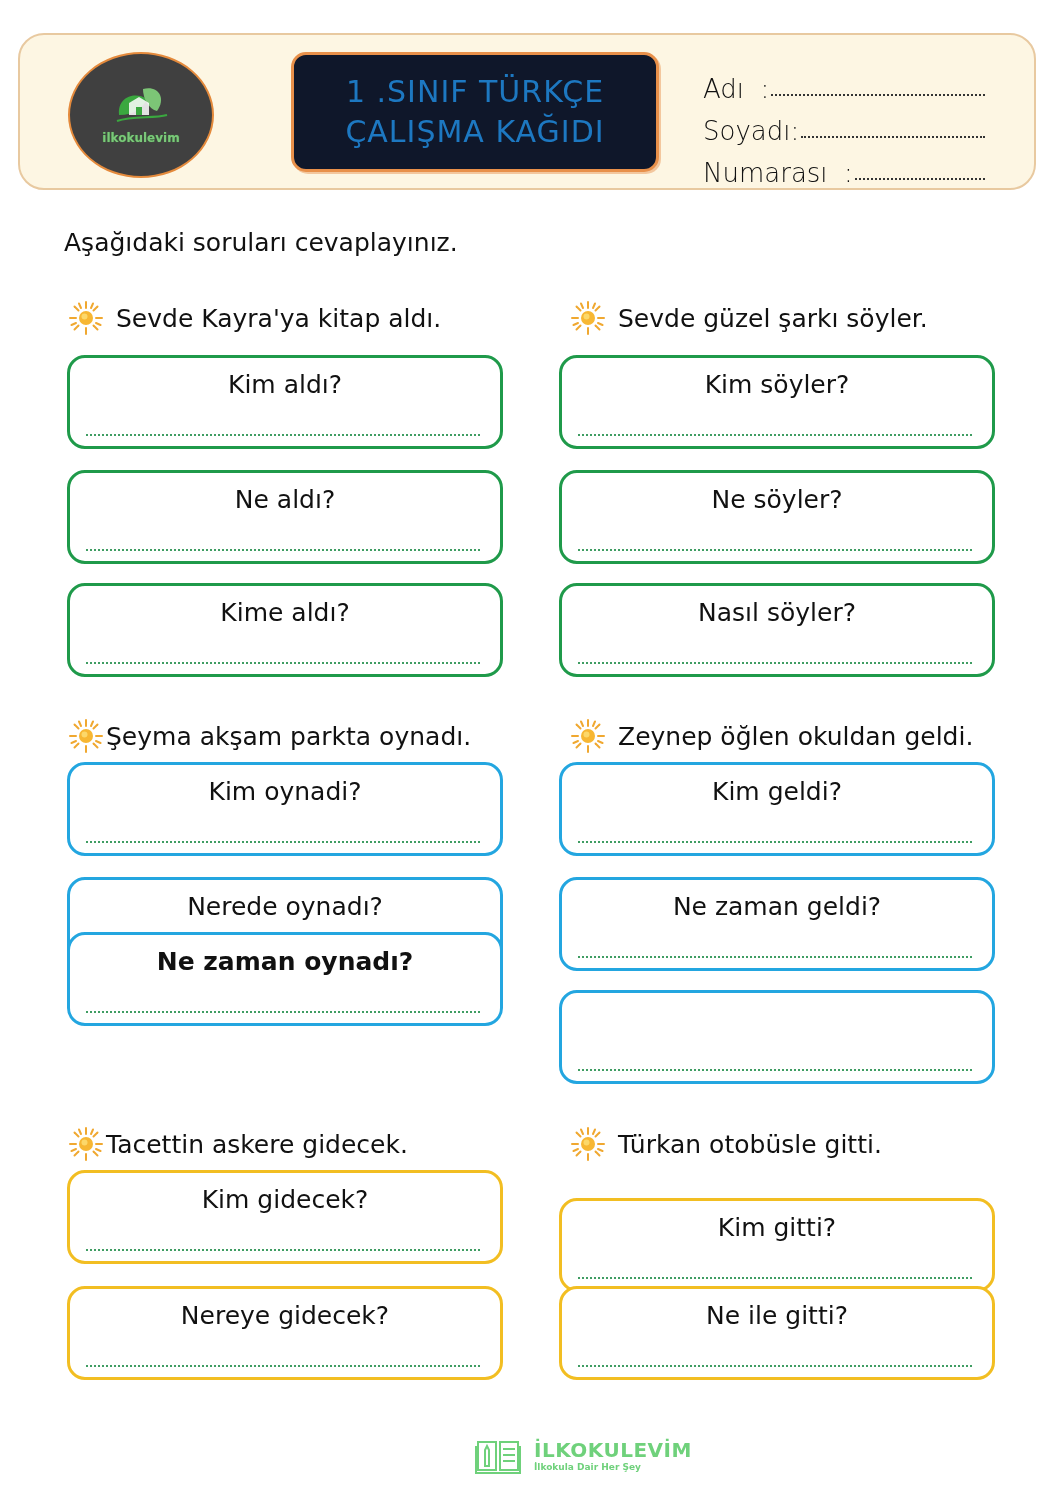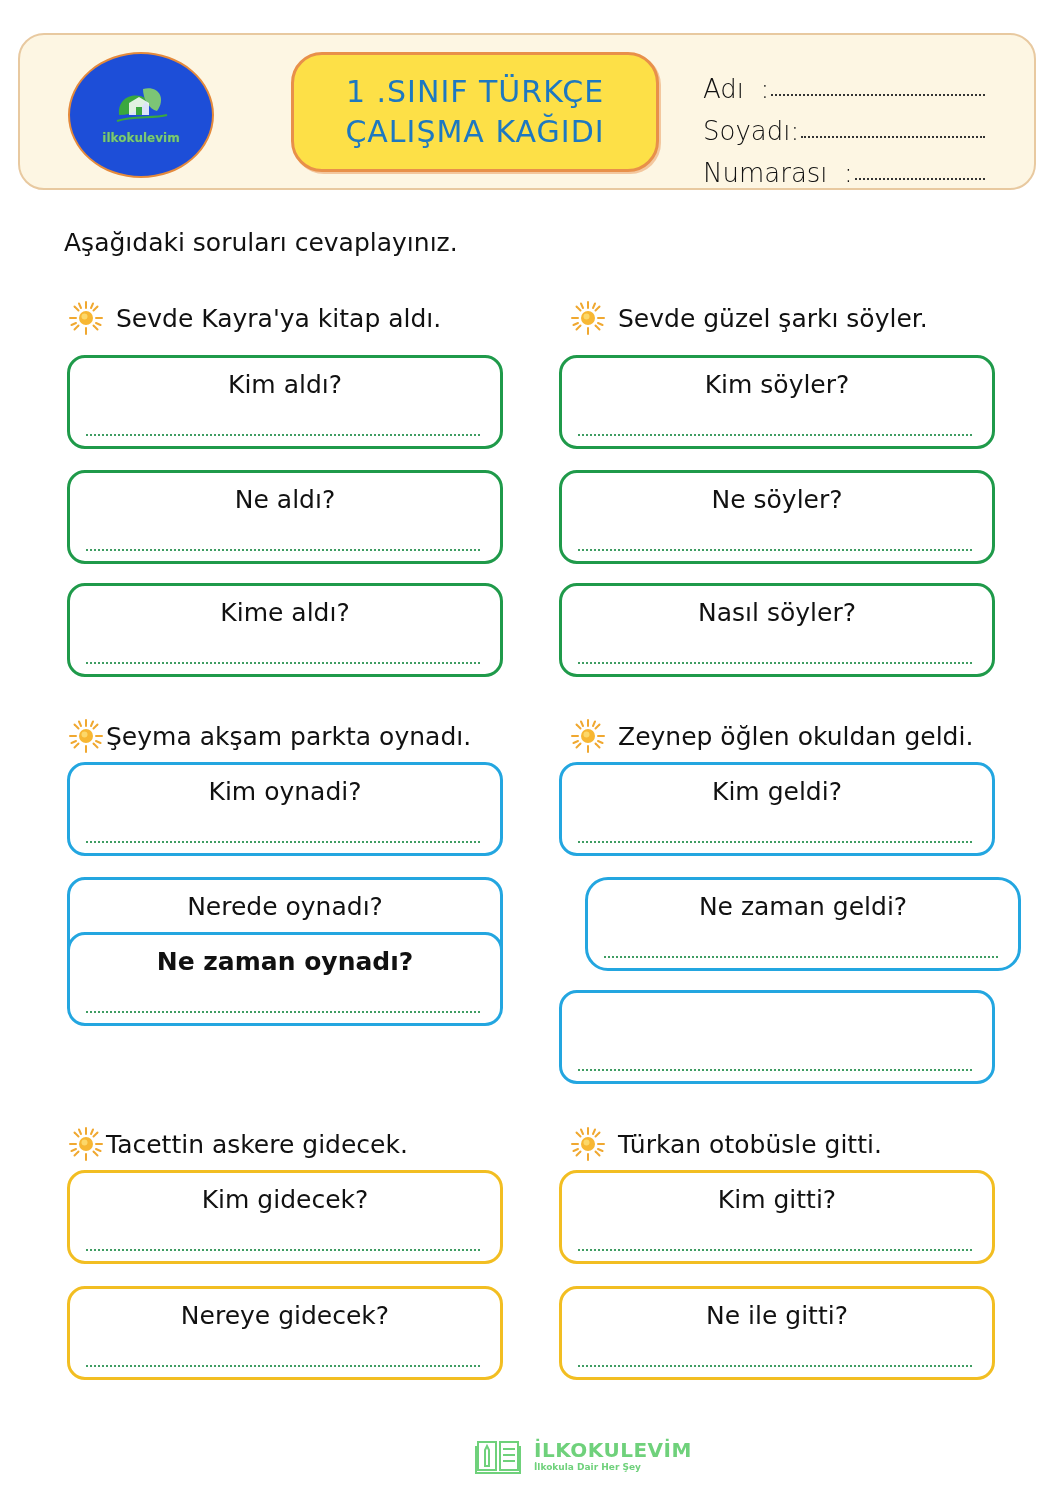--- a/index.html
+++ b/index.html
@@ -5,30 +5,30 @@
     * { box-sizing: border-box; margin: 0; padding: 0; }
     html, body { width: 1058px; height: 1497px; background: #ffffff; }
     body { position: relative; font-family: "DejaVu Sans", sans-serif; color: #111; overflow: hidden; }
 
     .header {
       position: absolute; left: 18px; top: 33px; width: 1018px; height: 157px;
       background: #fdf6e3; border: 2px solid #e8c9a0; border-radius: 26px;
     }
     .logo-circle {
       position: absolute; left: 68px; top: 52px; width: 146px; height: 126px;
-      border: 2px solid #e48a3c; border-radius: 50%; background: #1d4ed8;
+      border: 2px solid #e48a3c; border-radius: 50%; background: #404040;
       display: flex; flex-direction: column; align-items: center; justify-content: center;
     }
     .logo-leaf { width: 56px; height: 44px; }
     .logo-text { font-size: 12px; font-weight: bold; color: #7bc77a; margin-top: 2px;
       text-shadow: 0 0 1px #3a9a3a; }
 
     .title-box {
       position: absolute; left: 291px; top: 52px; width: 368px; height: 120px;
-      background: #fde047; border: 3px solid #e8904a; border-radius: 31px;
+      background: #0f172a; border: 3px solid #e8904a; border-radius: 15px;
       display: flex; flex-direction: column; align-items: center; justify-content: center;
       box-shadow: 2px 2px 0 #f3c79e;
     }
     .title-line { font-family: "DejaVu Sans", sans-serif; font-size: 30px; color: #1d78c1;
       letter-spacing: 1px; line-height: 40px; font-weight: normal; }
 
     .info { position: absolute; left: 703px; top: 68px; width: 300px; }
     .info-row { display: flex; align-items: center; height: 42px; font-size: 26px; font-weight: 300; color: #111; }
     .info-label { white-space: pre; }
     .info-dots { flex: 1; border-bottom: 2px dotted #333; height: 14px; margin-left: 2px; margin-right: 18px; }
@@ -184,21 +184,21 @@
     <svg class="sun">
         <use href="#sun-sym"></use>
       </svg>
     <span>Zeynep öğlen okuldan geldi.</span>
   </div>
 </div>
 <div class="qbox blue" style="left:559px; top:762px;">
   <div class="qtext">Kim geldi?</div>
   <div class="qline"></div>
 </div>
-<div class="qbox blue" style="left:585px; top:877px;border-radius:23px;">
+<div class="qbox blue" style="left:559px; top:877px;">
   <div class="qtext">Ne zaman geldi?</div>
   <div class="qline"></div>
 </div>
 <div class="qbox blue" style="left:559px; top:990px;">
   <div class="qline"></div>
 </div>
 
 <div class="group" style="left:68px; top:1124px;">
   <div class="prompt">
     <svg class="sun tight">
@@ -217,21 +217,21 @@
 </div>
 
 <div class="group" style="left:570px; top:1124px;">
   <div class="prompt">
     <svg class="sun">
         <use href="#sun-sym"></use>
       </svg>
     <span>Türkan otobüsle gitti.</span>
   </div>
 </div>
-<div class="qbox yellow" style="left:559px; top:1170px;">
+<div class="qbox yellow" style="left:559px; top:1198px;">
   <div class="qtext">Kim gitti?</div>
   <div class="qline"></div>
 </div>
 <div class="qbox yellow" style="left:559px; top:1286px;">
   <div class="qtext">Ne ile gitti?</div>
   <div class="qline"></div>
 </div>
 
 <div class="footer">
   <svg class="footer-book" viewBox="0 0 48 40">

